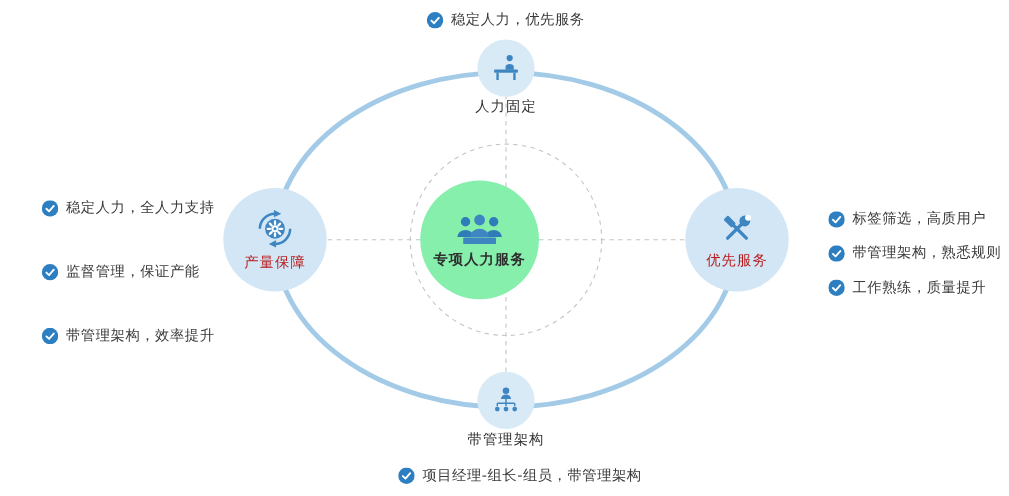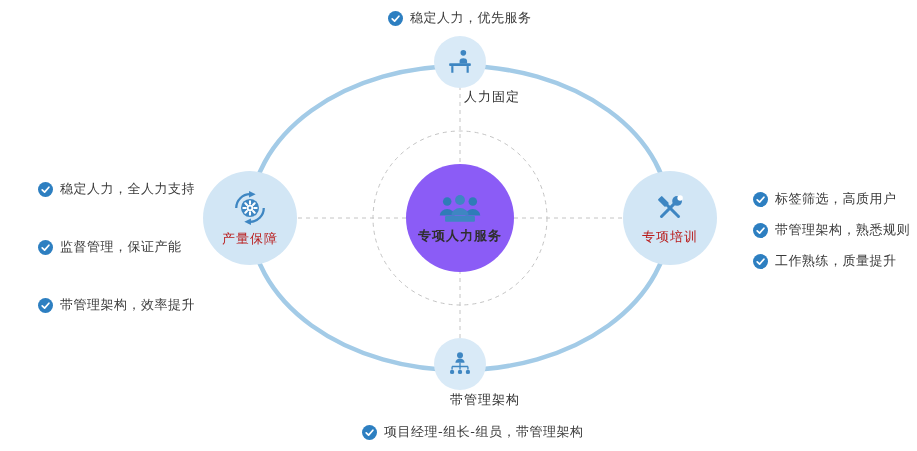--- a/index.html
+++ b/index.html
@@ -15,27 +15,27 @@
 
   .node {
     position:absolute; border-radius:50%;
     display:flex; flex-direction:column; align-items:center; justify-content:center;
     text-align:center;
   }
   .node-top    { left:434px; top:36px;  width:52px;  height:52px;  background:#d9eaf7; }
   .node-bottom { left:434px; top:338px; width:52px;  height:52px;  background:#d9eaf7; }
   .node-left   { left:203px; top:171px; width:94px;  height:94px;  background:#d2e6f5; }
   .node-right  { left:623px; top:171px; width:94px;  height:94px;  background:#d2e6f5; }
-  .node-center { left:406px; top:164px; width:108px; height:108px; background:#8b5cf6; }
+  .node-center { left:382px; top:164px; width:108px; height:108px; background:#86efac; }
 
   .node-label { font-size:13px; color:#b91c1c; margin-top:3px; letter-spacing:1px; }
   .node-center .node-label { font-weight:bold; color:#2f2f2f; }
 
   .ext-label {
-    position:absolute; width:120px; text-align:right;
+    position:absolute; width:120px; text-align:center;
     font-size:13px; color:#333; letter-spacing:1px;
   }
   .label-top    { left:400px; top:88px; }
   .label-bottom { left:400px; top:391px; }
 
   .bullet-col { position:absolute; display:flex; flex-direction:column; gap:13px; }
   .col-left  { left:38px;  top:180px;gap:40px; }
   .col-right { left:753px; top:190px; }
   .bullet-single { position:absolute; }
   .single-top    { left:388px; top:9px;text-align:center; }
@@ -111,21 +111,21 @@
       <svg width="34" height="34" viewBox="0 0 36 36">
         <g stroke="#3e86c2" stroke-width="3.2" stroke-linecap="round">
           <line x1="11" y1="11" x2="27" y2="27"></line>
           <line x1="25" y1="11" x2="9" y2="27"></line>
         </g>
         <rect x="5.5" y="8" width="11" height="6" rx="1" transform="rotate(45 11 11)" fill="#3e86c2"></rect>
         <circle cx="25.5" cy="10.5" r="5.2" fill="#3e86c2"></circle>
         <circle cx="28.7" cy="7.3" r="2.9" fill="#ffffff"></circle>
       </svg>
     </span>
-    <div class="node-label">专项培训</div>
+    <div class="node-label">优先服务</div>
   </div>
 
   <div class="node node-center">
     <span class="icon">
       <svg width="52" height="32" viewBox="0 0 48 30">
         <g fill="#2f7cb8">
           <circle cx="12" cy="9" r="4"></circle>
           <path d="M5 22 a7 6 0 0 1 14 0 z"></path>
           <circle cx="36" cy="9" r="4"></circle>
           <path d="M29 22 a7 6 0 0 1 14 0 z"></path>

